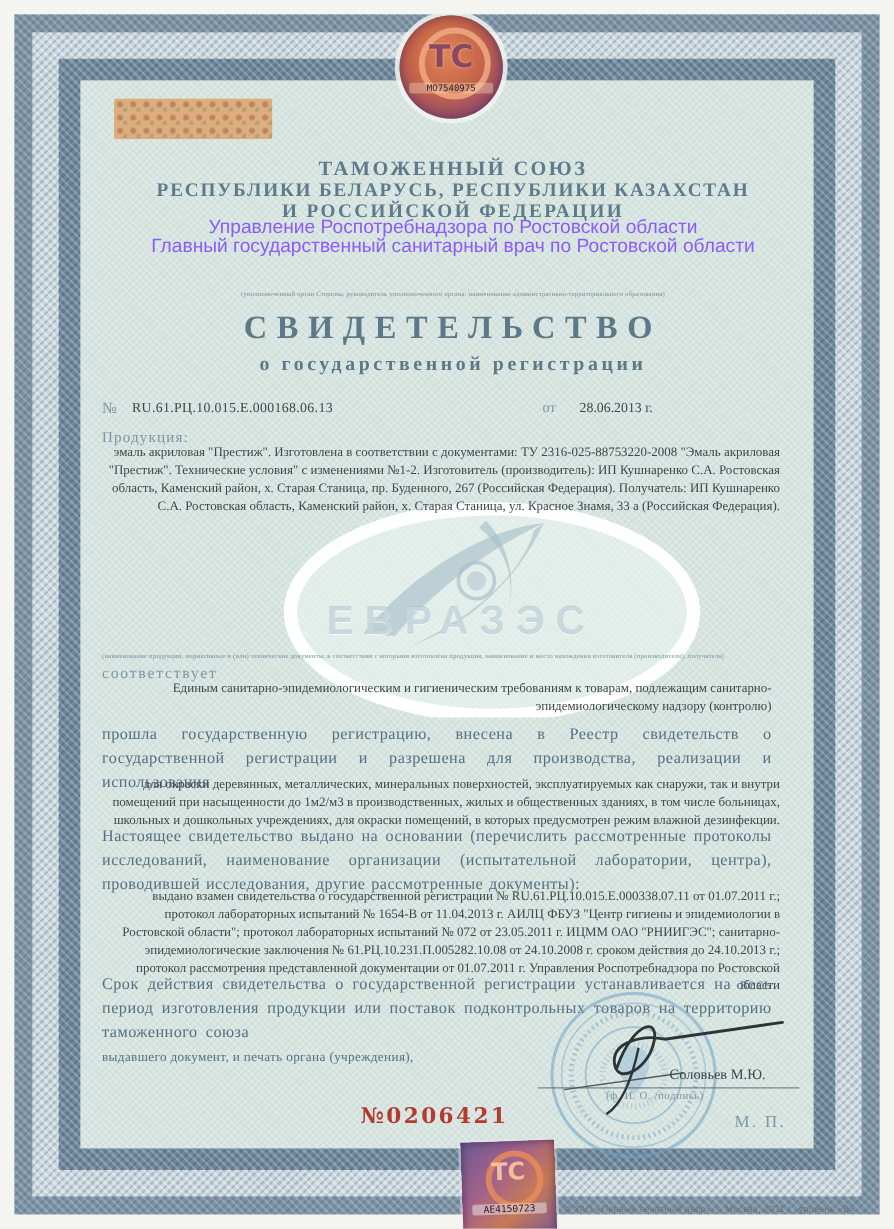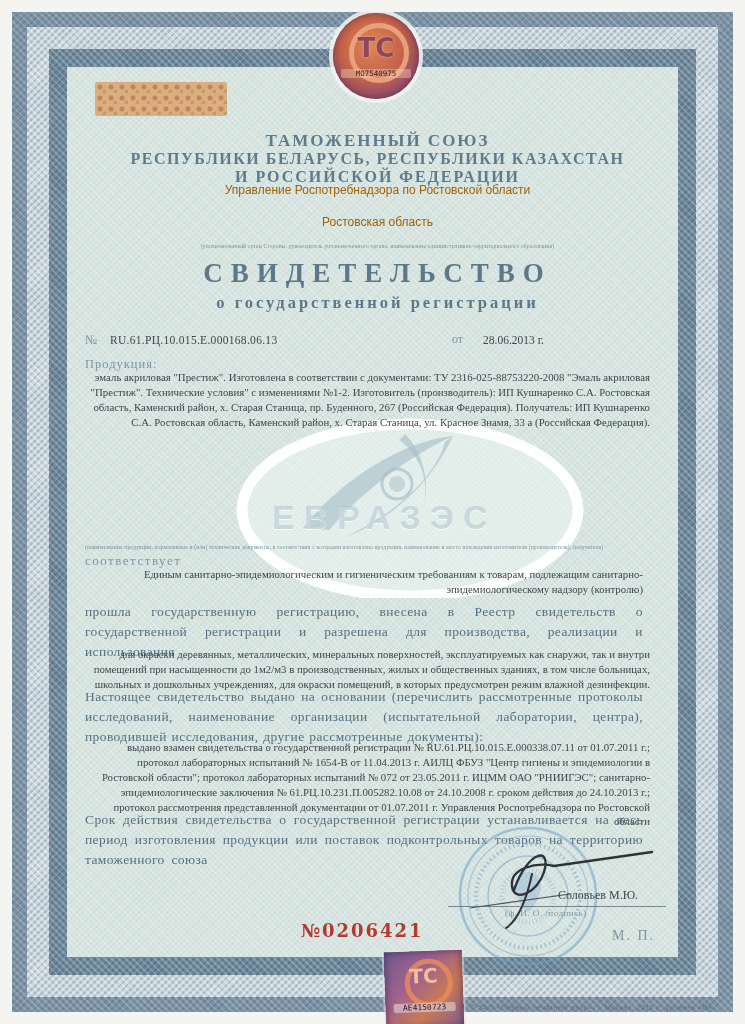--- a/index.html
+++ b/index.html
@@ -28,21 +28,21 @@
        #d7e4e0;}
   
   .abs{position:absolute;}
   .serif-pale{color:#7e96a2;font-family:"Liberation Serif",serif;}
   .serif-main{color:#567082;font-family:"Liberation Serif",serif;}
   .sans-dark{color:#3e464c;font-family:Liberation Serif, serif;text-align:right;}
   .tiny{font-size:5.5px;letter-spacing:.2px;color:#7b929e;white-space:nowrap;}
   
   .hdr{left:0;right:0;text-align:center;margin-left:10px;}
   .union{font-weight:bold;color:#5e7b8c;letter-spacing:2px;}
-  .auth{font-family:"Liberation Sans",sans-serif;color:#a16207;font-size:12px;line-height:16.5px;}
+  .auth{font-family:"Liberation Sans",sans-serif;color:#8b5cf6;font-size:16px;line-height:16.5px;}
   .title-main{font-weight:bold;color:#5d7889;font-size:27px;letter-spacing:8px;}
   .title-sub{font-weight:bold;color:#5d7889;font-size:16.5px;letter-spacing:3px;}
   .para{line-height:1.38;}
   .jpara{text-align:justify;line-height:1.48;font-size:13.5px;letter-spacing:.4px;word-spacing:3px;}
   
   .wm-text{font-family:"Liberation Sans",sans-serif;font-weight:bold;font-size:34px;
            letter-spacing:9px;color:rgba(173,196,204,.62);text-shadow:0 1px 0 rgba(255,255,255,.7);}
   
   .holo-top{width:86px;height:86px;border-radius:50%;
      background:radial-gradient(circle at 45% 38%, #e08455 0%, #c4634a 45%, #99506b 72%, #6e4a77 100%);
@@ -105,21 +105,21 @@
     <div class="ts-glyph">ТС</div>
     <div class="holo-num">МО7540975</div>
   </div>
 
   <div class="abs patch" style="left:95px;top:82px;"></div>
 
   <div class="abs hdr union" style="top:131px;font-size:17px;">ТАМОЖЕННЫЙ СОЮЗ</div>
   <div class="abs hdr union" style="top:150px;font-size:16px;letter-spacing:1.5px;">РЕСПУБЛИКИ БЕЛАРУСЬ, РЕСПУБЛИКИ КАЗАХСТАН</div>
   <div class="abs hdr union" style="top:168px;font-size:16px;">И РОССИЙСКОЙ ФЕДЕРАЦИИ</div>
   <div class="abs hdr auth" style="top:182px;">Управление Роспотребнадзора по Ростовской области</div>
-  <div class="abs hdr auth" style="top:214px;">Ростовская область</div>
+  <div class="abs hdr auth" style="top:198px;">Главный государственный санитарный врач по Ростовской области</div>
   <div class="abs hdr tiny" style="top:243px;">(уполномоченный орган Стороны, руководитель уполномоченного органа, наименование административно-территориального образования)</div>
 
   <div class="abs hdr title-main" style="top:258px;">СВИДЕТЕЛЬСТВО</div>
   <div class="abs hdr title-sub" style="top:293px;">о государственной регистрации</div>
 
   <div class="abs serif-pale" style="left:85px;top:332px;font-size:13px;">№</div>
   <div class="abs sans-dark" style="left:110px;top:334px;font-size:11.5px;letter-spacing:.3px;">RU.61.РЦ.10.015.Е.000168.06.13</div>
   <div class="abs serif-pale" style="left:452px;top:332px;font-size:12px;">от</div>
   <div class="abs sans-dark" style="left:483px;top:334px;font-size:11.5px;">28.06.2013 г.</div>
 
@@ -142,20 +142,21 @@
   <svg class="abs" style="left:455px;top:823px;" width="146" height="146" viewBox="0 0 146 146">
     <circle cx="73" cy="73" r="68" fill="none" stroke="rgba(110,160,198,.55)" stroke-width="2.5"></circle>
     <circle cx="73" cy="73" r="60" fill="none" stroke="rgba(110,160,198,.45)" stroke-width="1.2"></circle>
     <circle cx="73" cy="73" r="52" fill="none" stroke="rgba(110,160,198,.5)" stroke-width="4" stroke-dasharray="1.5 3"></circle>
     <circle cx="73" cy="73" r="40" fill="none" stroke="rgba(110,160,198,.5)" stroke-width="1.5"></circle>
     <path d="M63,53 q10,-8 20,0 q6,10 0,22 q-4,10 -10,14 q-6,-4 -10,-14 q-6,-12 0,-22 Z" fill="rgba(120,168,205,.35)"></path>
     <circle cx="73" cy="73" r="26" fill="none" stroke="rgba(110,160,198,.35)" stroke-width="5" stroke-dasharray="1 2.5"></circle>
   </svg>
 
   <div class="abs serif-main" style="left:85px;top:874px;width:290px;font-size:11px;line-height:15.5px;letter-spacing:.3px;">
+    <div>выдавшего документ, и печать органа (учреждения),</div>
   </div>
 
   <svg class="abs" style="left:452px;top:832px;" width="215" height="100" viewBox="0 0 215 100">
     <path d="M62,58 C76,18 100,14 92,40 C86,60 62,72 60,54 C58,36 84,30 102,34 L200,20" fill="none" stroke="#2e3338" stroke-width="2.4" stroke-linecap="round"></path>
     <path d="M80,42 C74,70 66,88 54,96" fill="none" stroke="#2e3338" stroke-width="2" stroke-linecap="round"></path>
     <path d="M18,76 L118,62" fill="none" stroke="#2e3338" stroke-width="1.2" opacity=".8"></path>
   </svg>
 
   <div class="abs sans-dark" style="left:558px;top:888px;font-size:12px;">Соловьев М.Ю.</div>
   <div class="abs sig-line" style="left:448px;top:905px;width:218px;height:1px;"></div>

